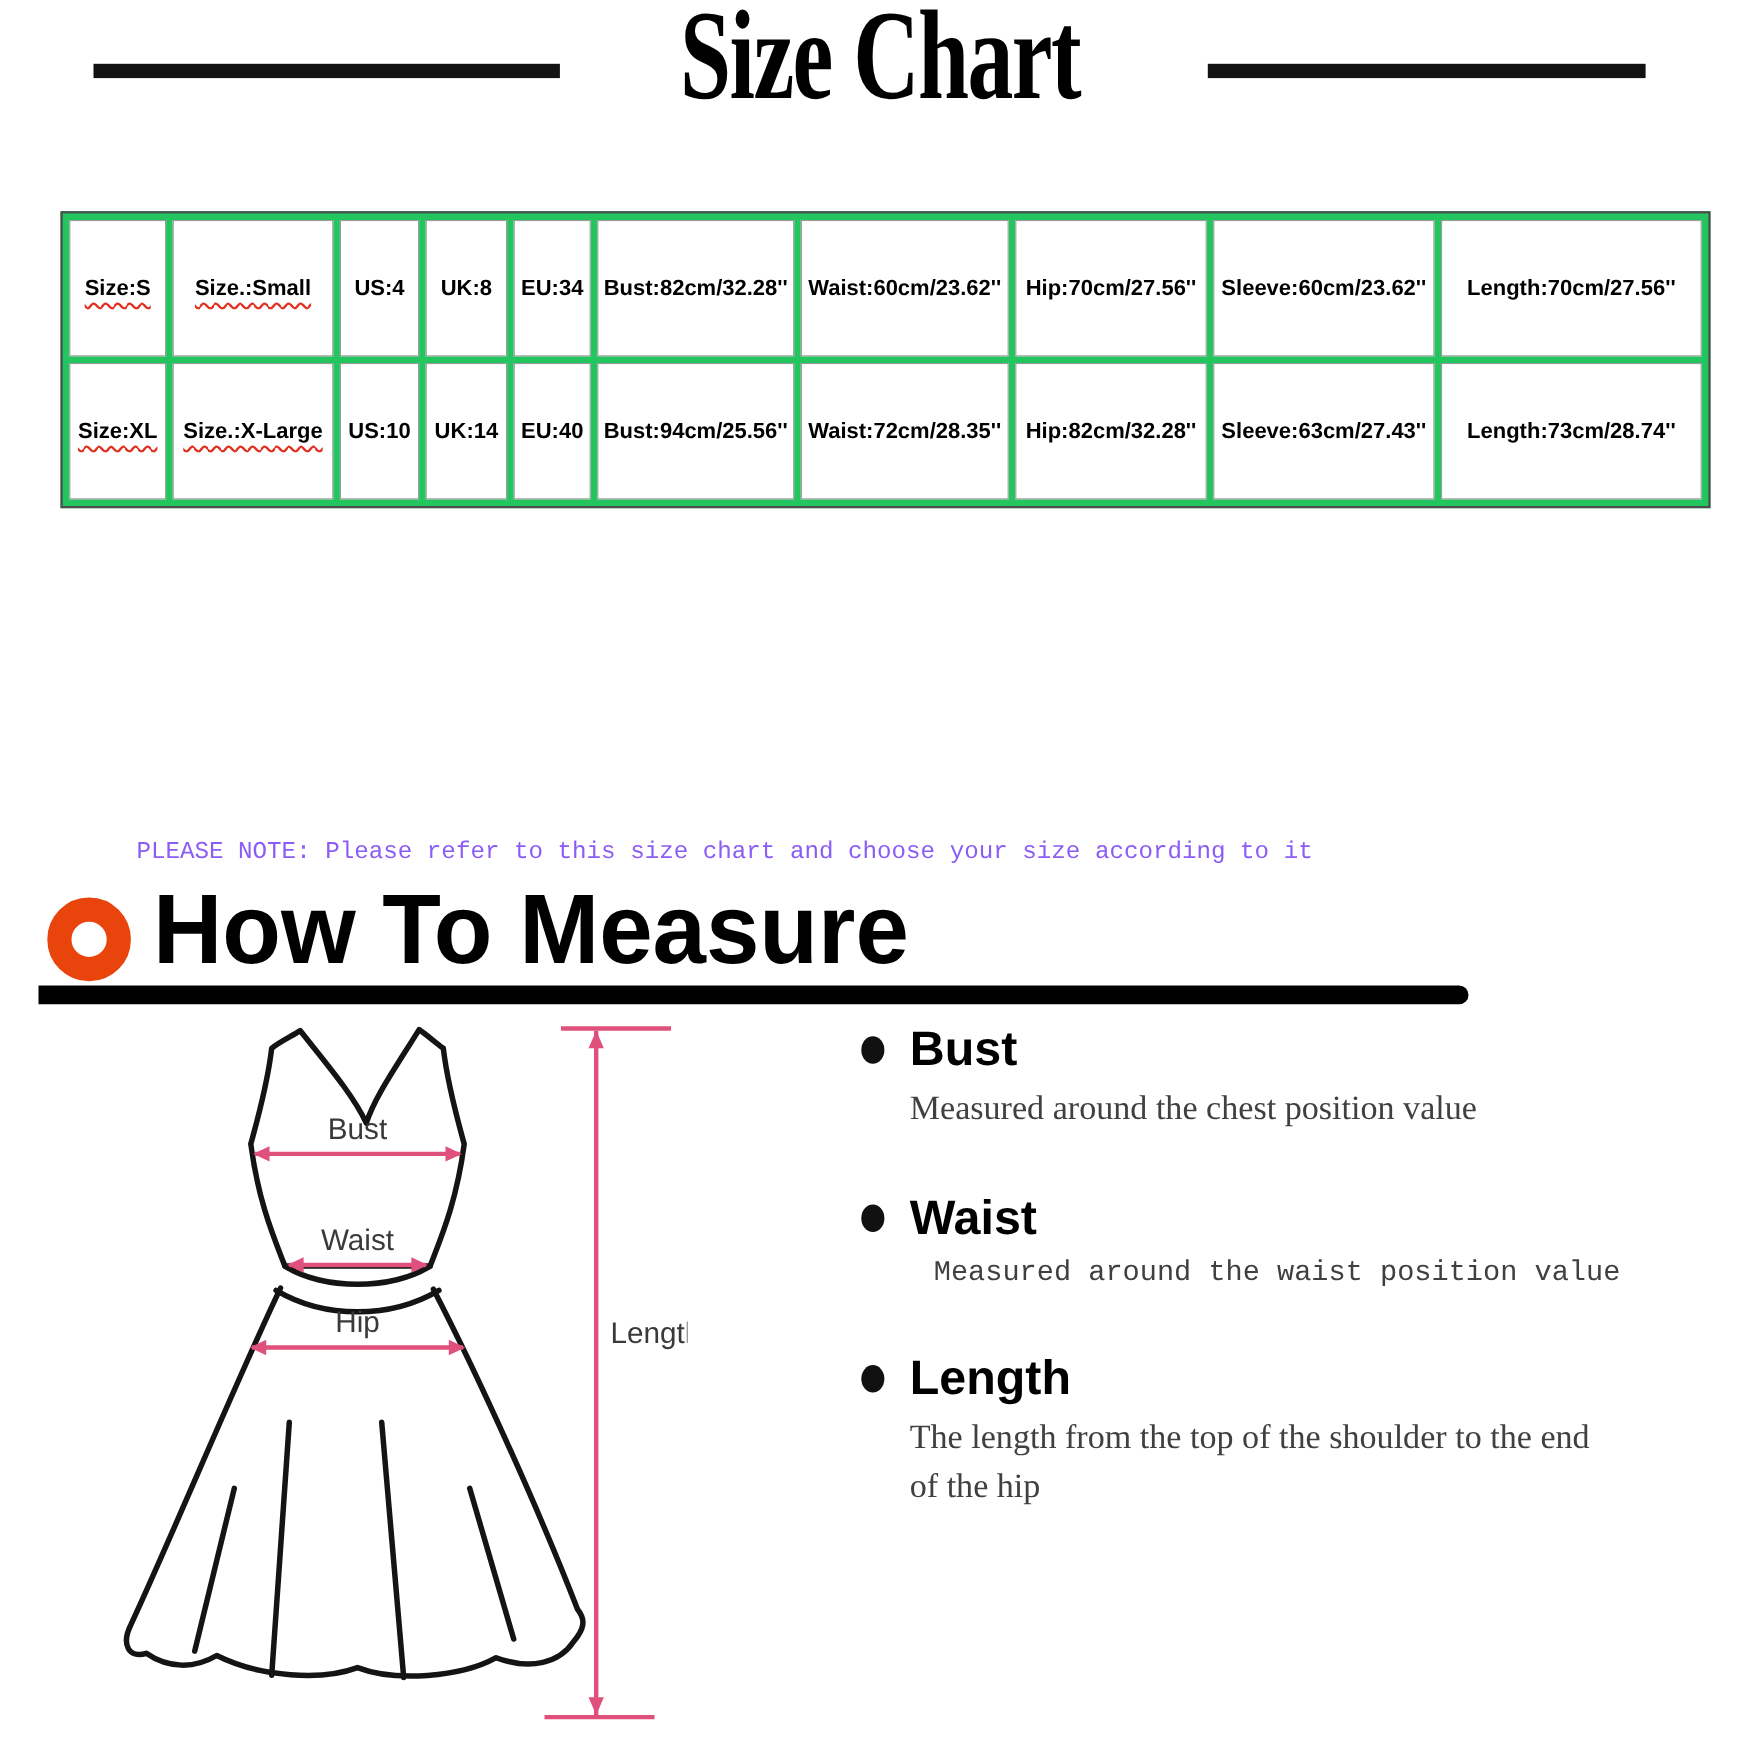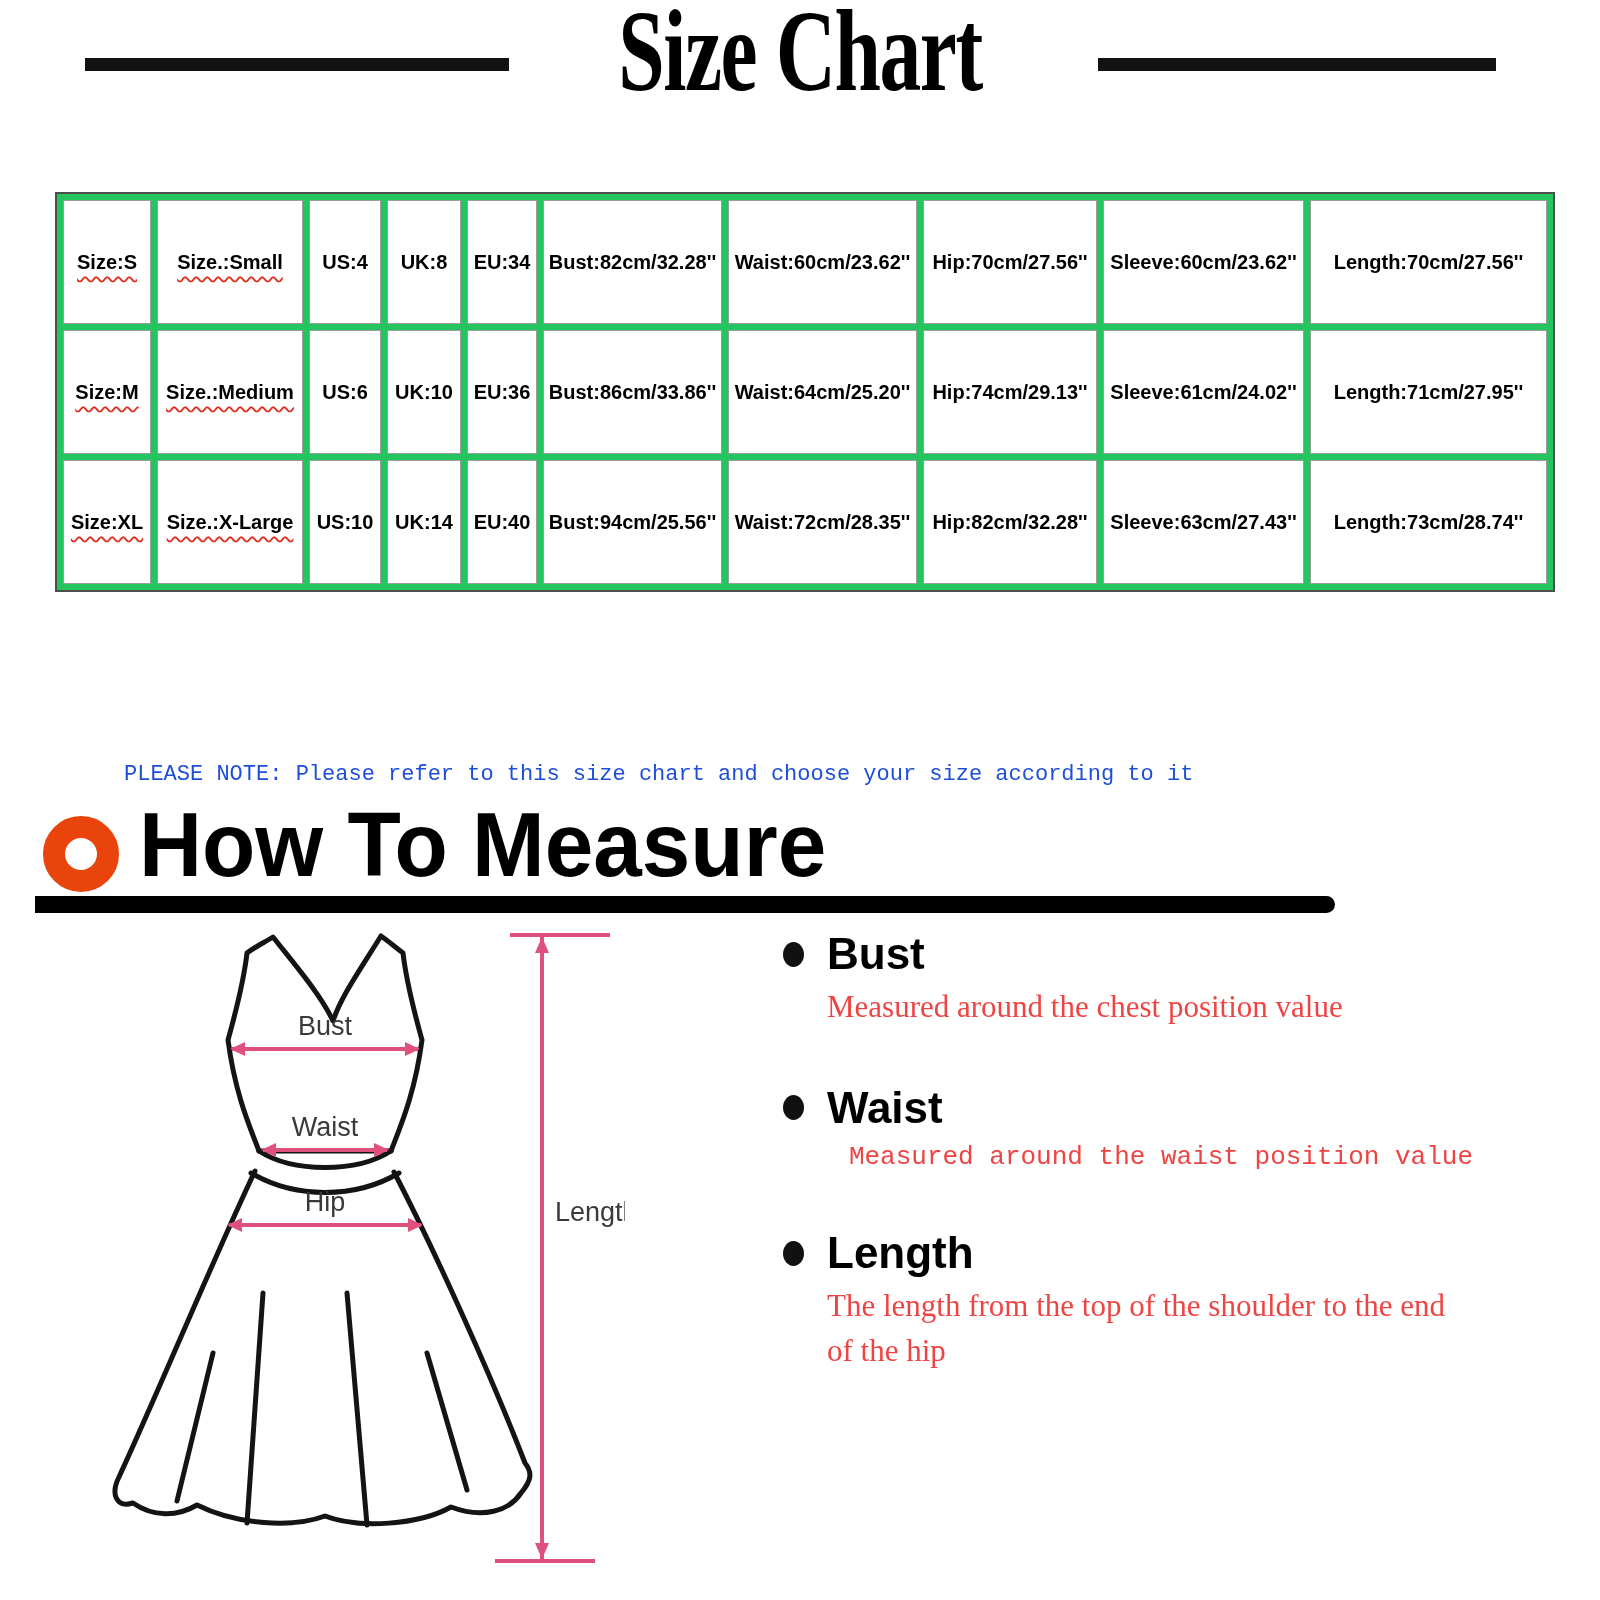--- a/index.html
+++ b/index.html
@@ -17,41 +17,41 @@
   
   table.size-chart{position:absolute;left:55px;top:192px;width:1500px;table-layout:fixed;
       border-collapse:separate;border-spacing:6px;border:2px solid #4d4d4d;background:#22c55e;}
   table.size-chart td{border:1px solid #9b9b9b;height:122px;text-align:center;vertical-align:middle;
       font-weight:bold;font-size:20px;padding:0 3px;background:#fff;overflow:hidden;}
   .squiggle{text-decoration-line:underline;text-decoration-style:wavy;text-decoration-color:#e03020;
       text-decoration-thickness:2px;text-underline-offset:7px;}
 
   
   .note{position:absolute;left:124px;top:762px;font-family:"Liberation Mono",monospace;
-      font-size:22px;color:#1d4ed8;white-space:nowrap;}
+      font-size:22px;color:#8b5cf6;white-space:nowrap;}
 
   
   .htm{position:absolute;left:35px;top:800px;width:1335px;height:120px;}
   .donut{position:absolute;left:8px;top:16px;width:76px;height:76px;box-sizing:border-box;
       border:22px solid #e8440c;border-radius:50%;}
   .htm-text{position:absolute;left:104px;top:-6px;font-size:90px;font-weight:bold;
       letter-spacing:0px;transform:scaleX(0.97);transform-origin:left center;white-space:nowrap;}
   .htm-bar{position:absolute;left:0;top:96px;width:1300px;height:17px;background:#000;
       border-radius:0 9px 9px 0;}
 
   
   .diagram{position:absolute;left:95px;top:925px;width:530px;height:660px;}
 
   
   .measure-list{position:absolute;left:783px;top:928px;width:690px;}
   .m-item{margin-bottom:52px;}
   .m-head{display:flex;align-items:center;gap:23px;}
   .dot{width:21px;height:25px;border-radius:50%;background:#111;flex:0 0 auto;}
   .m-label{font-weight:bold;font-size:44px;line-height:52px;}
-  .m-desc{margin-left:44px;margin-top:5px;color:#ef4444;}
+  .m-desc{margin-left:44px;margin-top:5px;color:#404040;}
   .m-desc.serif{font-family:"Liberation Serif",serif;font-size:31px;line-height:1.45;}
   .m-desc.mono{font-family:"Liberation Mono",monospace;font-size:26px;line-height:1.4;text-align:right;}
 </style>
 </head>
 <body>
 
 <div id="canvas">
 
   <div class="hline left"></div>
   <div class="hline right"></div>
@@ -75,32 +75,20 @@
         <td><span class="squiggle">Size:S</span></td>
         <td><span class="squiggle">Size.:Small</span></td>
         <td>US:4</td>
         <td>UK:8</td>
         <td>EU:34</td>
         <td>Bust:82cm/32.28''</td>
         <td>Waist:60cm/23.62''</td>
         <td>Hip:70cm/27.56''</td>
         <td>Sleeve:60cm/23.62''</td>
         <td>Length:70cm/27.56''</td>
-      </tr>
-      <tr>
-        <td><span class="squiggle">Size:M</span></td>
-        <td><span class="squiggle">Size.:Medium</span></td>
-        <td>US:6</td>
-        <td>UK:10</td>
-        <td>EU:36</td>
-        <td>Bust:86cm/33.86''</td>
-        <td>Waist:64cm/25.20''</td>
-        <td>Hip:74cm/29.13''</td>
-        <td>Sleeve:61cm/24.02''</td>
-        <td>Length:71cm/27.95''</td>
       </tr>
       <tr>
         <td><span class="squiggle">Size:XL</span></td>
         <td><span class="squiggle">Size.:X-Large</span></td>
         <td>US:10</td>
         <td>UK:14</td>
         <td>EU:40</td>
         <td>Bust:94cm/25.56''</td>
         <td>Waist:72cm/28.35''</td>
         <td>Hip:82cm/32.28''</td>

